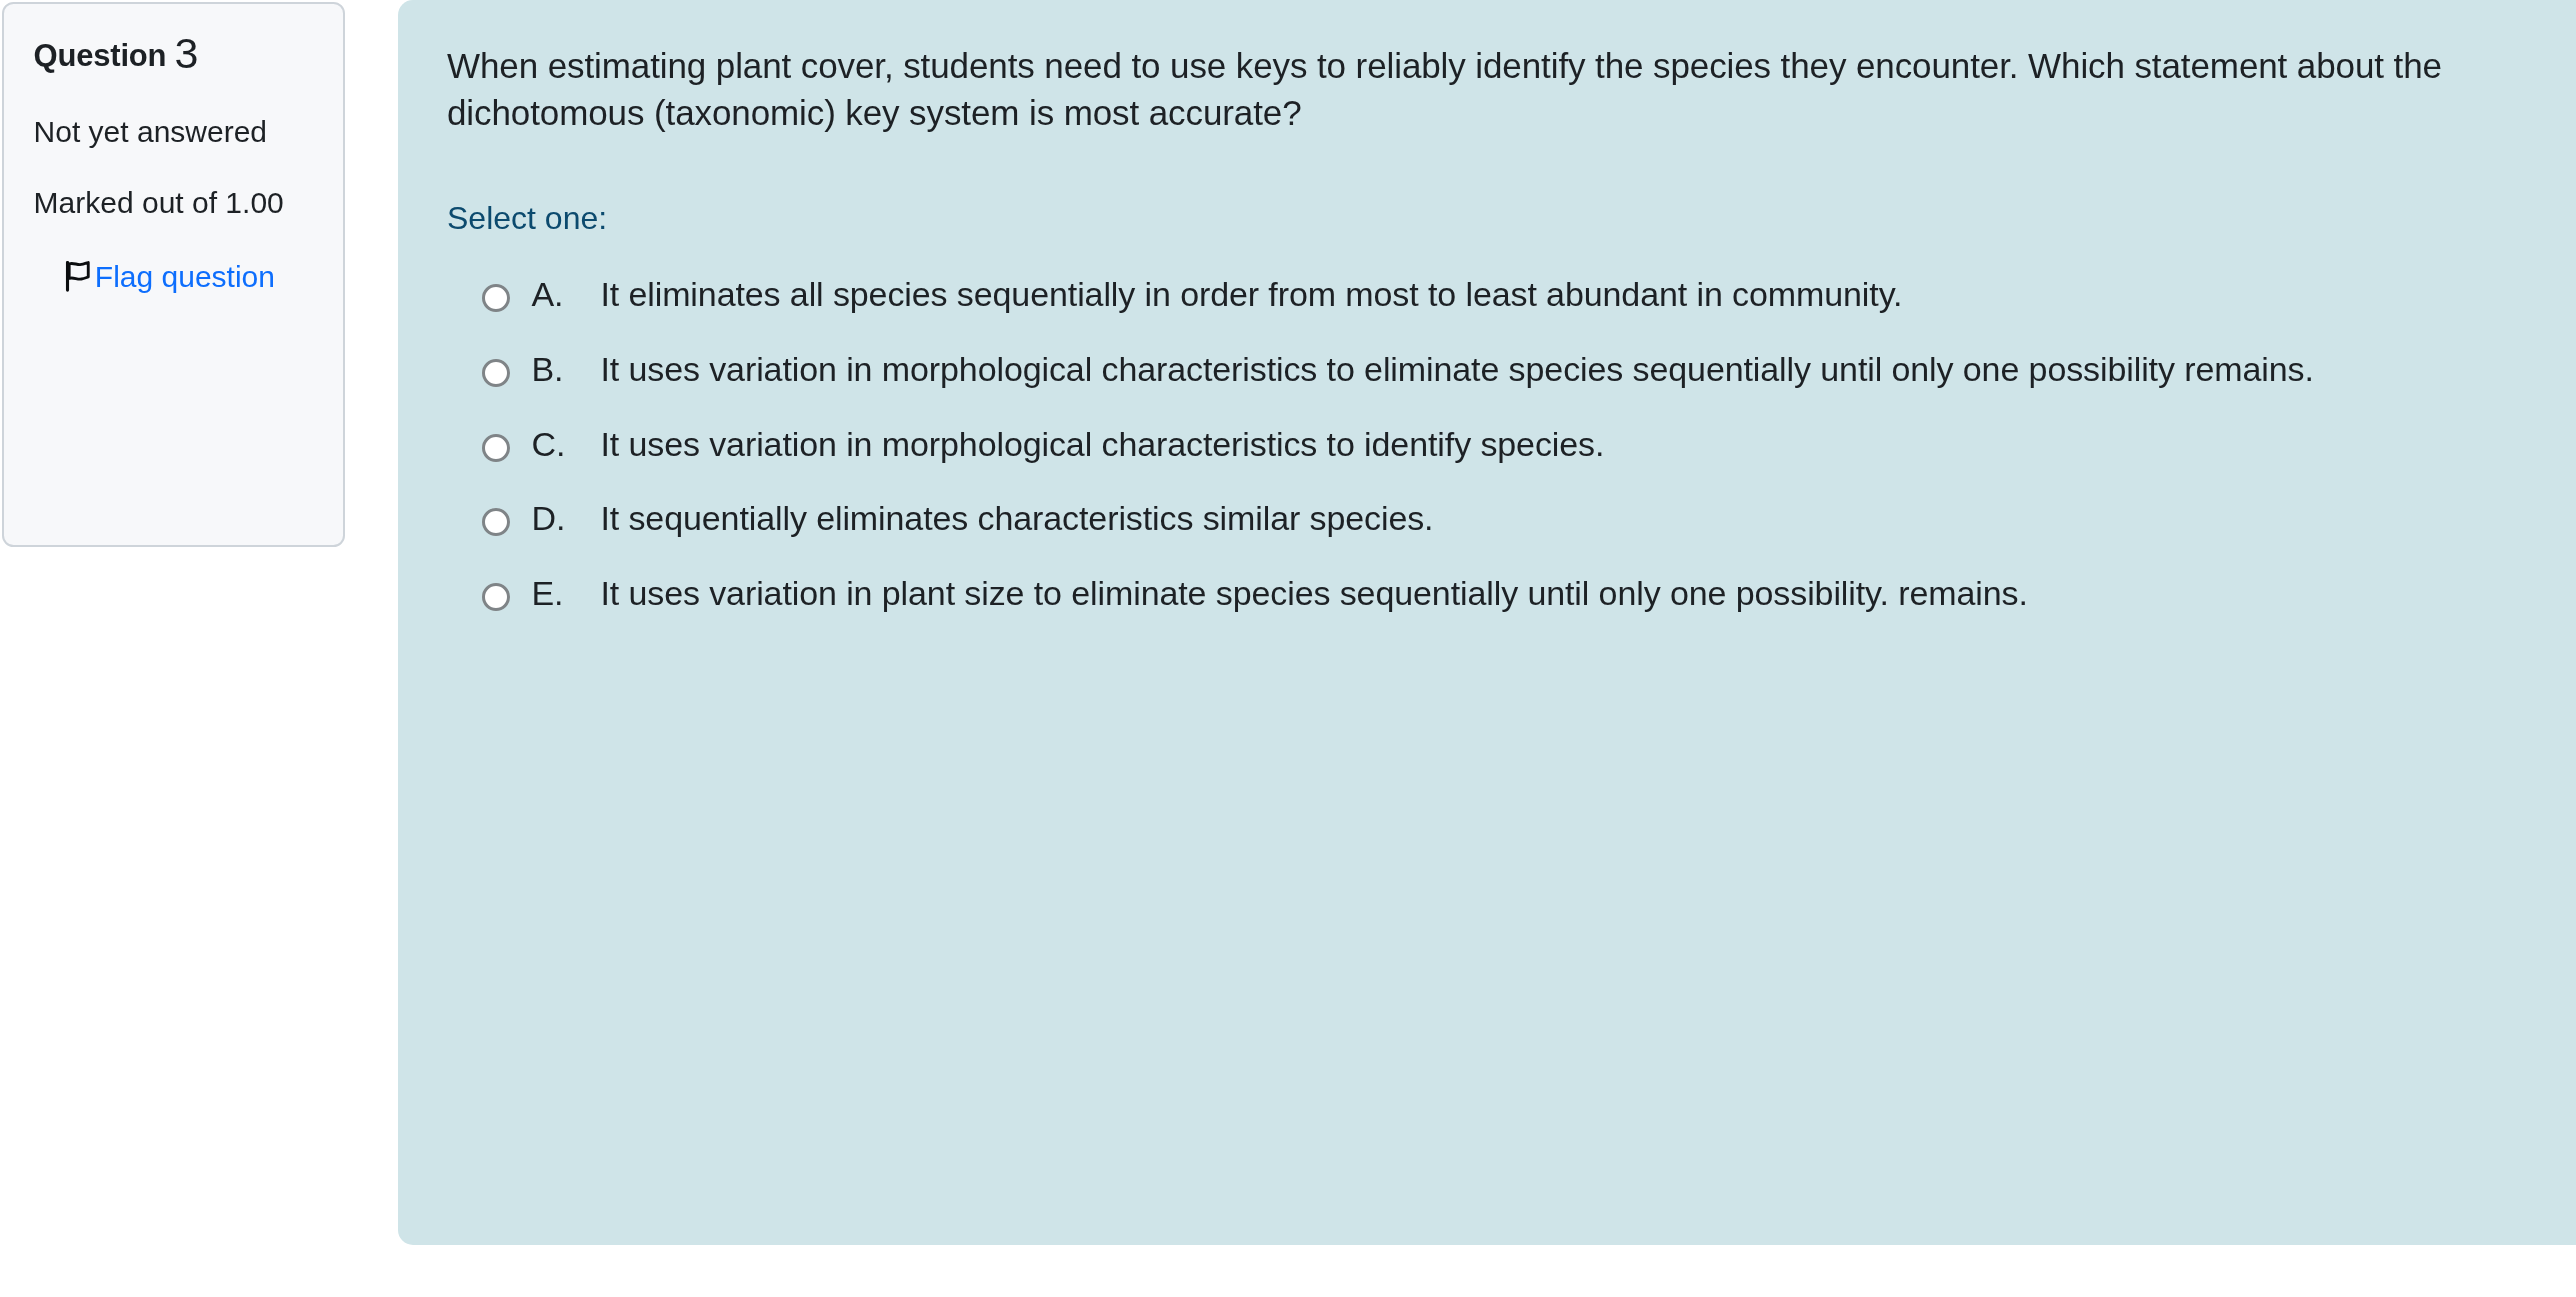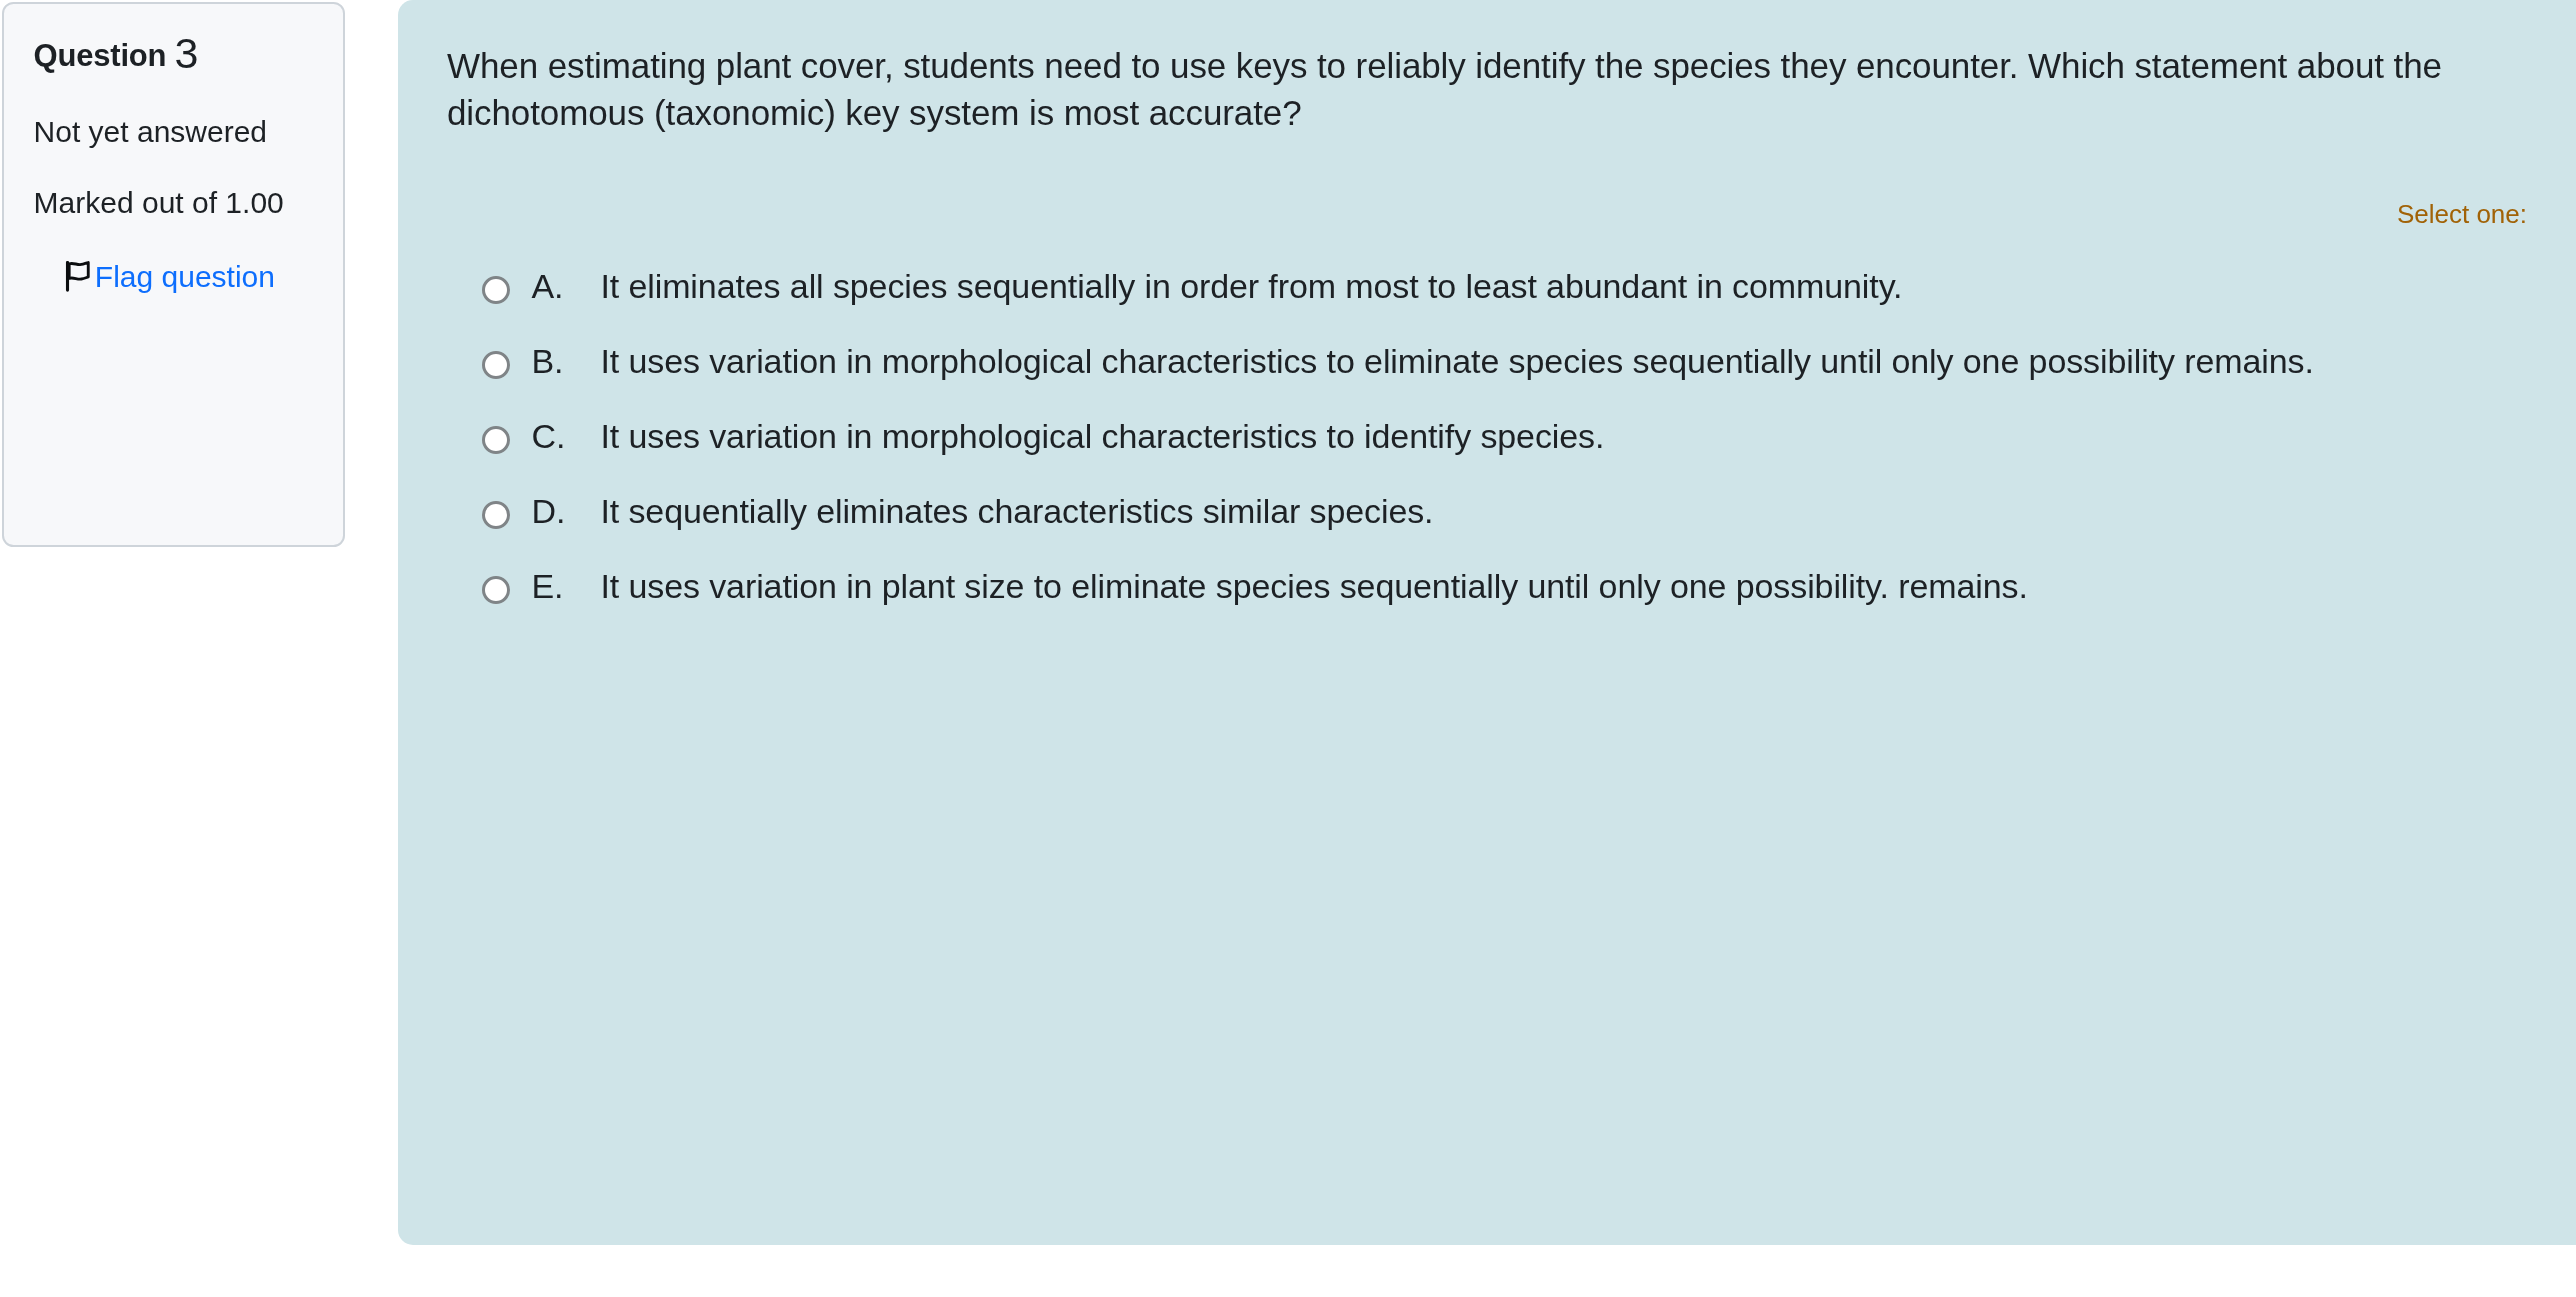--- a/index.html
+++ b/index.html
@@ -91,39 +91,38 @@
 
   
   .qpanel {
     position: absolute;
     left: 398px;
     top: 0px;
     width: 2178px;
     height: 1245px;
     background: #cfe4e8;
     border-radius: 15px 0 0 15px;
-    padding: 43px 49px 0 49px;
+    padding: 43px 78px 0 49px;
   }
 
   .qtext {
     font-size: 35px;
     line-height: 1.33;
     color: #1d2125;
     font-weight: 400;
     margin: 0 0 0 0;
     max-width: 2037px;
     letter-spacing: -0.1px;
   }
 
   .select-one {
-    font-size: 26px;
+    font-size: 32px;
     line-height: 1.3;
-    color: #a16207;
+    color: #0c4a6e;
     margin: 62px 0 0 0;
-    text-align: right;
   }
 
   .answers {
     margin: 31px 0 0 35px;
     padding: 0;
     list-style: none;
   }
 
   .answer {
     display: flex;

